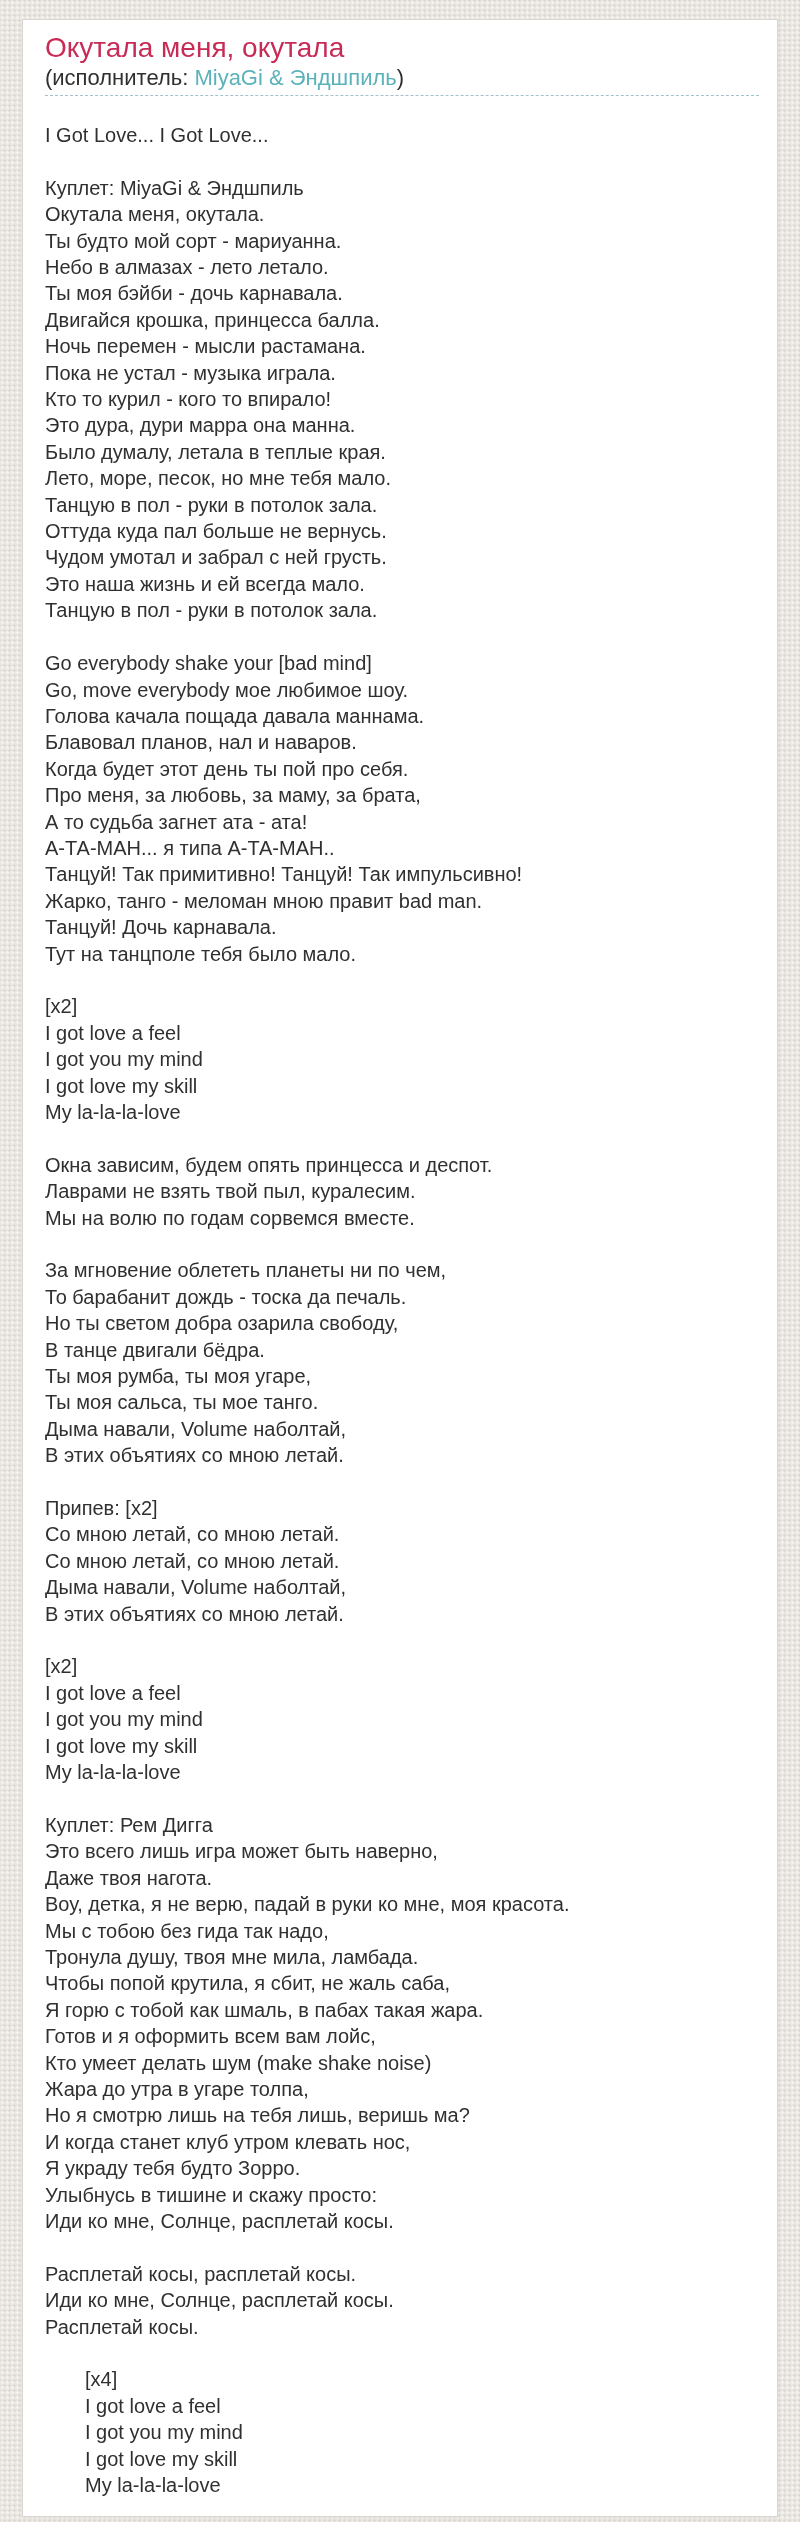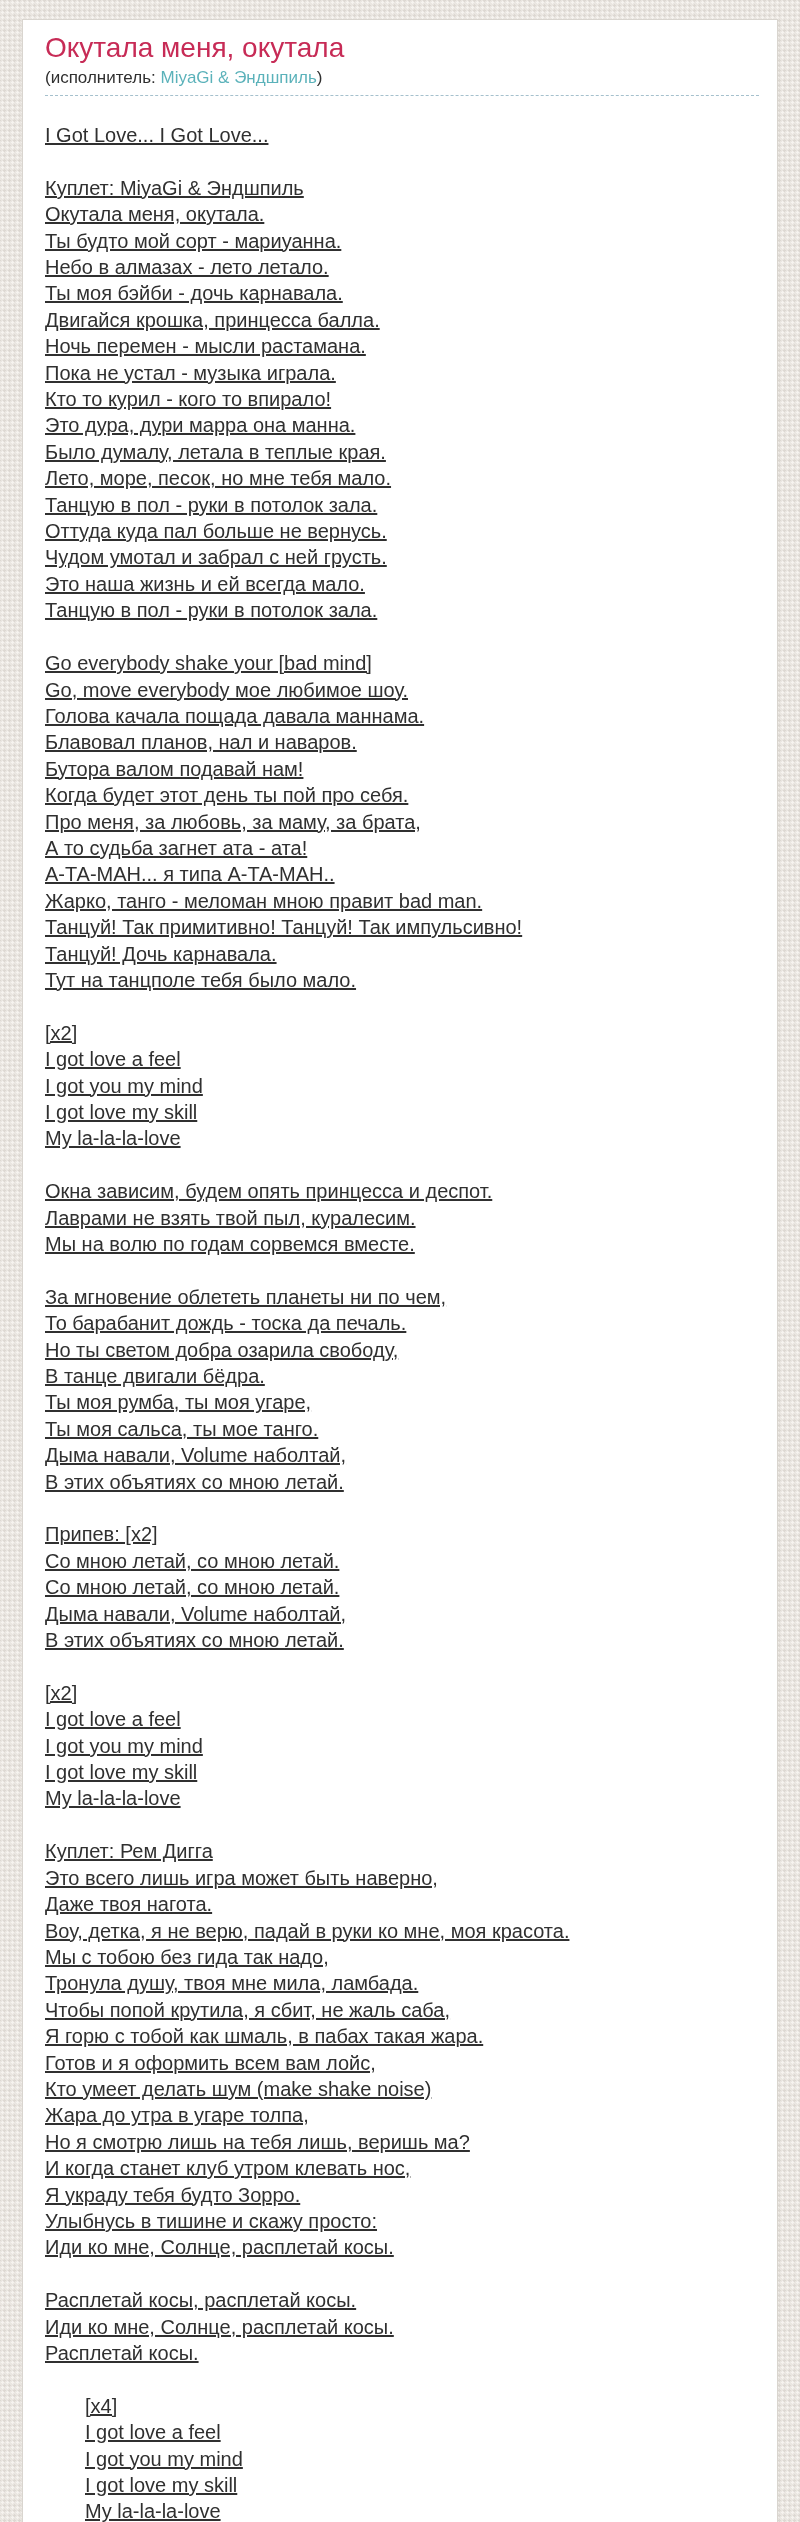--- a/index.html
+++ b/index.html
@@ -38,38 +38,37 @@
   }
   h1.song-title {
     margin: 0 0 3px 0;
     font-size: 28px;
     line-height: 32px;
     font-weight: normal;
     color: #c72b56;
   }
   .subtitle {
     margin: 0;
-    font-size: 17px;
+    font-size: 22px;
     line-height: 22px;
     color: #2f2f2f;
   }
   .artist-link {
     color: #5bb2ba;
     text-decoration: none;
     cursor: pointer;
   }
   .lyrics {
     padding: 10px 18px 18px 22px;
     font-size: 20px;
     line-height: 26.4px;
     color: #303030;
   }
   .stanza {
     margin: 0 0 26.4px 0;
-    text-decoration: underline;
   }
   .stanza:last-child {
     margin-bottom: 0;
     margin-left: 40px;
   }
   .line {
     white-space: nowrap;
   }
 </style>
 </head>
@@ -104,27 +103,26 @@
           <div class="line">Оттуда куда пал больше не вернусь.</div>
           <div class="line">Чудом умотал и забрал с ней грусть.</div>
           <div class="line">Это наша жизнь и ей всегда мало.</div>
           <div class="line">Танцую в пол - руки в потолок зала.</div>
         </div>
         <div class="stanza">
           <div class="line">Go everybody shake your [bad mind]</div>
           <div class="line">Go, move everybody мое любимое шоу.</div>
           <div class="line">Голова качала пощада давала маннама.</div>
           <div class="line">Блавовал планов, нал и наваров.</div>
-          <div class="line">Бутора валом подавай нам!</div>
           <div class="line">Когда будет этот день ты пой про себя.</div>
           <div class="line">Про меня, за любовь, за маму, за брата,</div>
           <div class="line">А то судьба загнет ата - ата!</div>
           <div class="line">А-ТА-МАН... я типа А-ТА-МАН..</div>
+          <div class="line">Танцуй! Так примитивно! Танцуй! Так импульсивно!</div>
           <div class="line">Жарко, танго - меломан мною правит bad man.</div>
-          <div class="line">Танцуй! Так примитивно! Танцуй! Так импульсивно!</div>
           <div class="line">Танцуй! Дочь карнавала.</div>
           <div class="line">Тут на танцполе тебя было мало.</div>
         </div>
         <div class="stanza">
           <div class="line">[x2]</div>
           <div class="line">I got love a feel</div>
           <div class="line">I got you my mind</div>
           <div class="line">I got love my skill</div>
           <div class="line">My la-la-la-love</div>
         </div>

